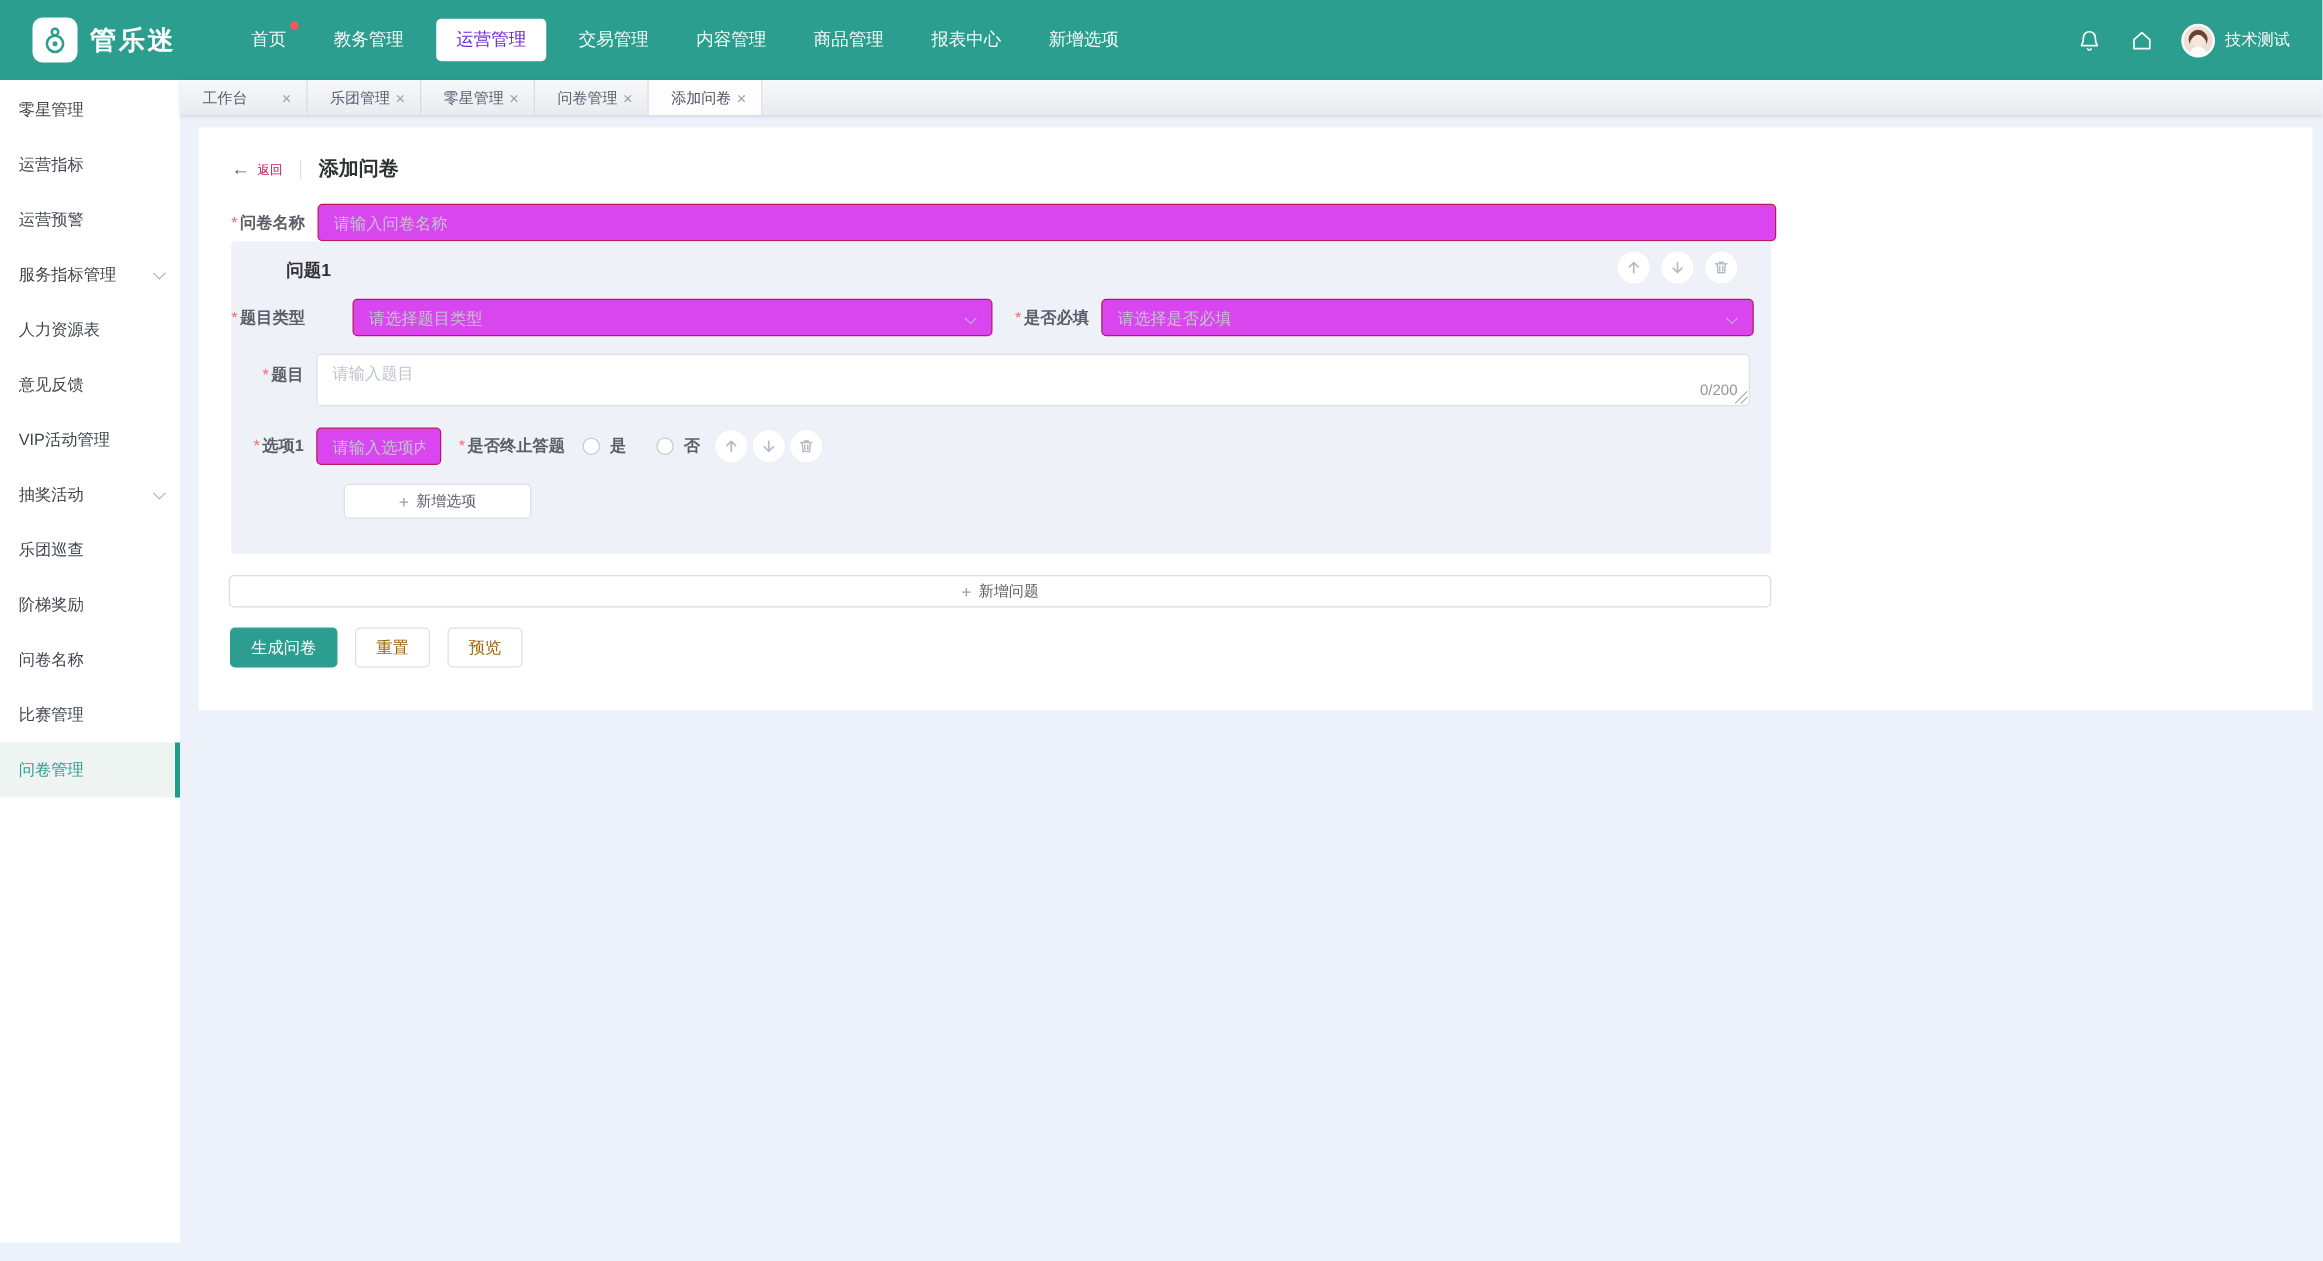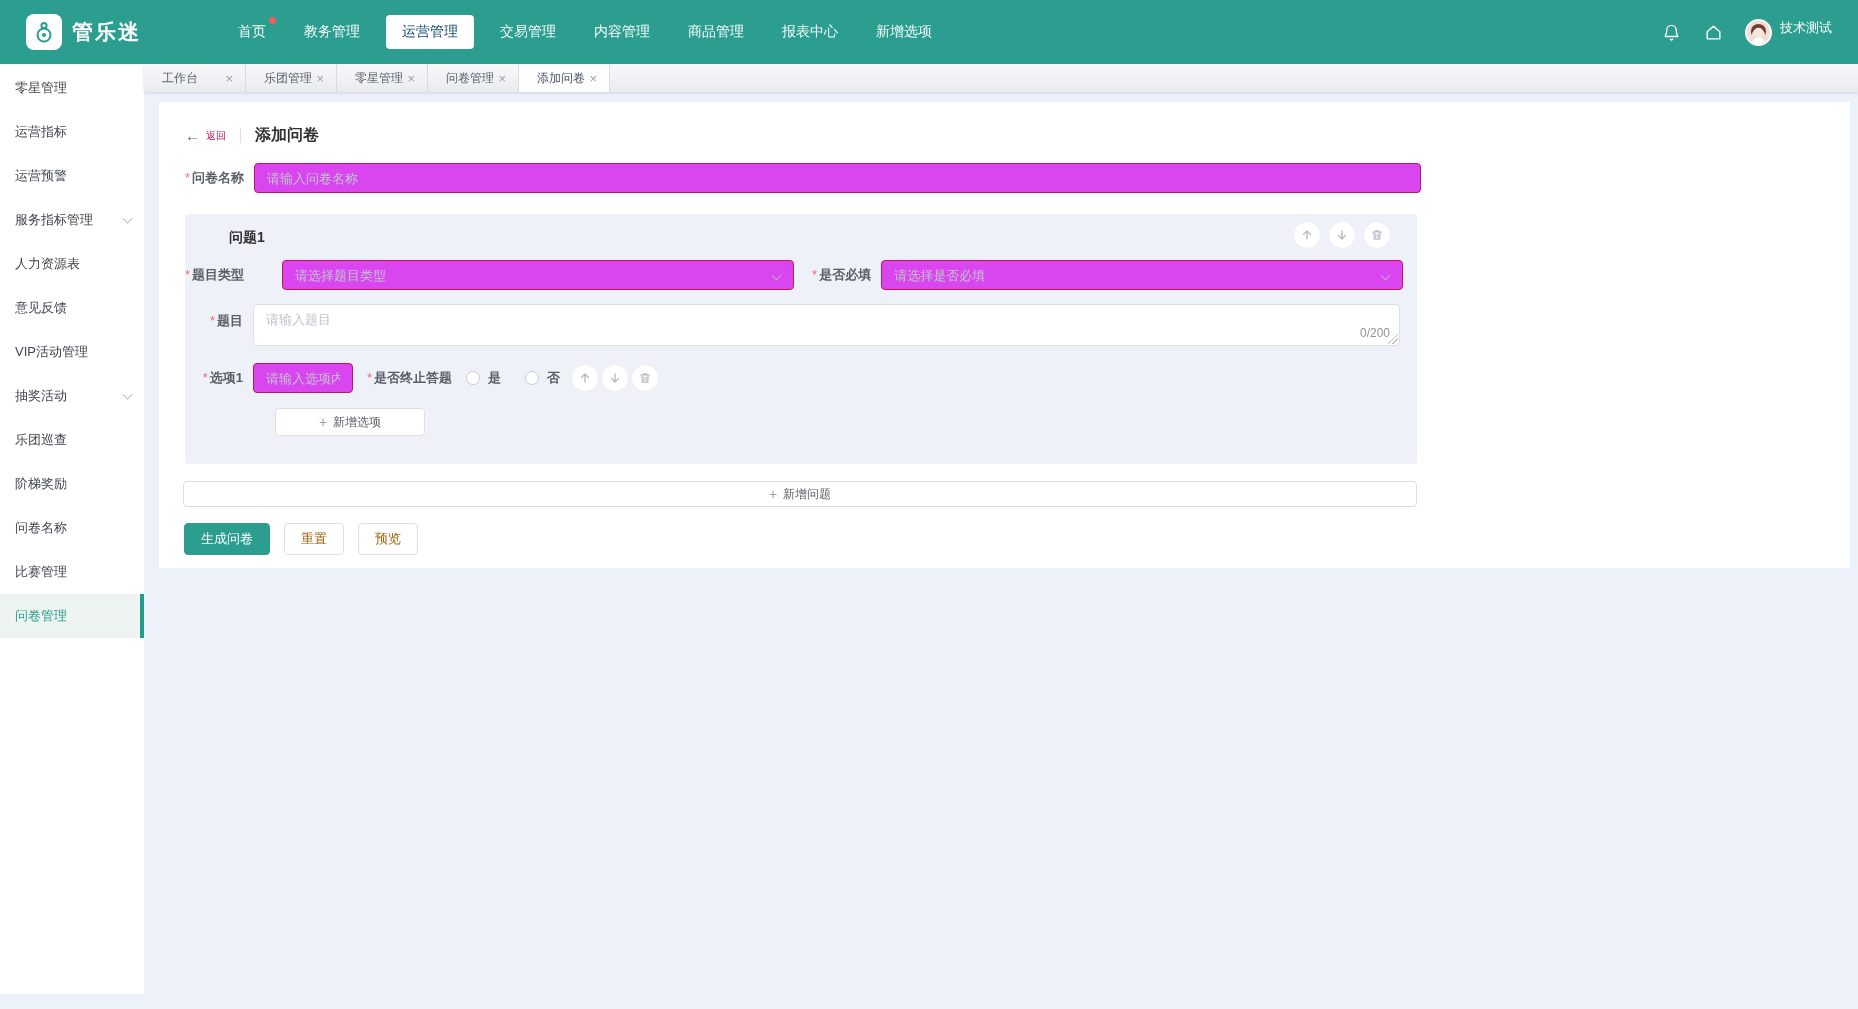--- a/index.html
+++ b/index.html
@@ -1,30 +1,30 @@
 <!DOCTYPE html>
 <html><head>
 <meta charset="utf-8">
 <style>
   * { box-sizing: border-box; margin: 0; padding: 0; }
   html,body { width: 1858px; height: 1009px; overflow: hidden; }
   body { font-family: "Liberation Sans", "DejaVu Sans", sans-serif; font-size: 13px; color:#303133; background:#edf1f9; }
 
   
-  .navbar { height:64px; background:#2b9e8f; display:flex; align-items:center; padding:0 26px;gap:37px; }
+  .navbar { height:64px; background:#2b9e8f; display:flex; align-items:center; padding:0 26px; }
   .logo { display:flex; align-items:center; gap:10px; }
   .logo-box { width:36px; height:36px; background:#fff; border-radius:8px; display:flex; align-items:center; justify-content:center; }
   .logo-text { color:#fff; font-size:21px; font-weight:bold; letter-spacing:2px; }
   .nav-menu { display:flex; align-items:center; margin-left:48px; gap:14px; }
   .nav-item { color:rgba(255,255,255,.96); font-size:14px; padding:8px 12px; border-radius:4px; cursor:pointer; position:relative; white-space:nowrap; }
-  .nav-item.active { background:#fff; color:#0c4a6e; padding:8px 16px; }
+  .nav-item.active { background:#fff; color:#6d28d9; padding:8px 16px; }
   .nav-badge { position:absolute; top:2px; right:2px; width:7px; height:7px; border-radius:50%; background:#f25b5b; }
   .nav-right { margin-left:auto; display:flex; align-items:center; gap:22px; }
   .nav-ico { width:20px; height:20px; display:flex; align-items:center; justify-content:center; cursor:pointer; }
-  .userblock { display:flex; gap:8px; cursor:pointer; }
+  .userblock { display:flex; align-items:center; gap:8px; cursor:pointer; }
   .avatar { width:27px; height:27px; border-radius:50%; border:2px solid #fff; background:#e9d9cf; overflow:hidden; display:block; }
   .username { color:#fff; font-size:13px; }
 
   
   .layout { display:flex; height:930px; position:relative; }
   .sidebar { width:144px; background:#fff; flex:0 0 144px; padding-top:2px; }
   .side-item { height:44px; display:flex; align-items:center; padding-left:15px; padding-right:12px; color:#41454c; font-size:13px; cursor:pointer; position:relative; justify-content:space-between; }
   .side-item.active { background:#eef4f2; color:#2b9e8f; }
   .side-item.active::after { content:""; position:absolute; right:0; top:0; width:4px; height:100%; background:#1f9c8a; }
   .side-caret { width:9px; height:9px; border-right:1.5px solid #a7abb3; border-bottom:1.5px solid #a7abb3; transform:rotate(45deg) scale(.8); margin-top:-4px; }
@@ -58,21 +58,21 @@
   .name-row { margin-top:17px; }
   .w-name { width:1167px; }
 
   
   .sel { position:relative; }
   .sel .inp { padding-right:30px; }
   .sel::after { content:""; position:absolute; right:13px; top:11px; width:8px; height:8px; border-right:1.5px solid #c0c4cc; border-bottom:1.5px solid #c0c4cc; transform:rotate(45deg) scale(.75,.75); pointer-events:none; }
   .w-type{ width:540px;padding-left:28px;} .w-req{ width:522px;} .w-opt{ width:100px;}
 
   
-  .qcard { margin-top:21px; margin-right:25px; width:1232px; background:#eef1f8; border-radius:3px; padding:8px 0 28px 0; position:relative; }
+  .qcard { margin-right:25px; width:1232px; background:#eef1f8; border-radius:3px; padding:8px 0 28px 0; position:relative; }
   .q-head { display:flex; align-items:center; height:32px; }
   .q-title { margin-left:44px; font-size:14px; font-weight:bold; color:#303133; }
   .q-actions { position:absolute; top:8px; right:27px; display:flex; gap:9px; }
   .circle-btn { width:26px; height:26px; border-radius:50%; background:#fff; display:flex; align-items:center; justify-content:center; cursor:pointer; color:#b6bcc6; box-shadow:0 0 1px rgba(0,0,0,.08); }
   .row1 { margin-top:6px; }
   .lbl2 { flex:0 0 55px; margin-left:18px; text-align:right; font-size:13px; font-weight:600; color:#5a5e66; white-space:nowrap; }
   .row2 { margin-top:14px; align-items:flex-start; }
   .row2 .lbl { margin-top:8px; }
   .ta-wrap { margin-left:10px; position:relative; width:1147px; }
   .ta { width:100%; height:42px; border:1px solid #dcdfe6; border-radius:4px; padding:6px 60px 6px 12px; font-size:13px; resize:none; outline:none; font-family:inherit; display:block; background:#fff; }

